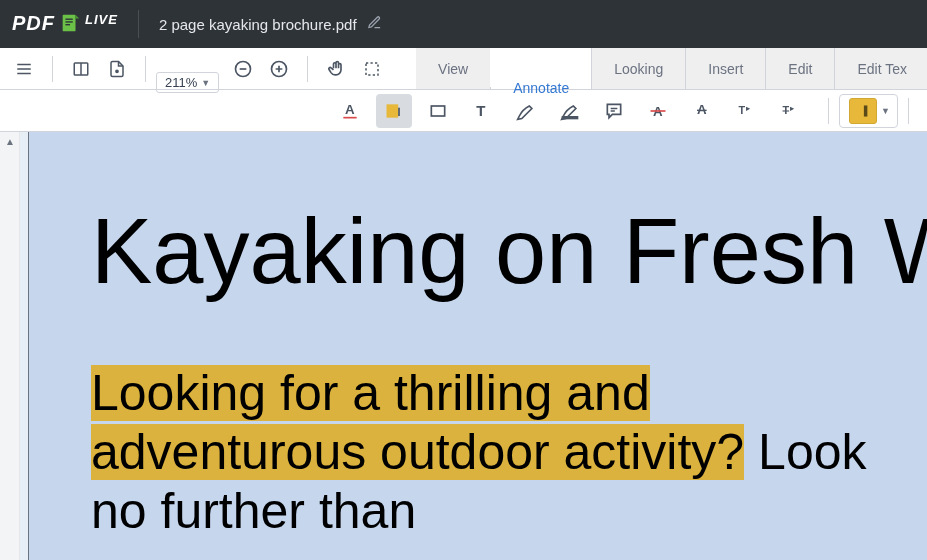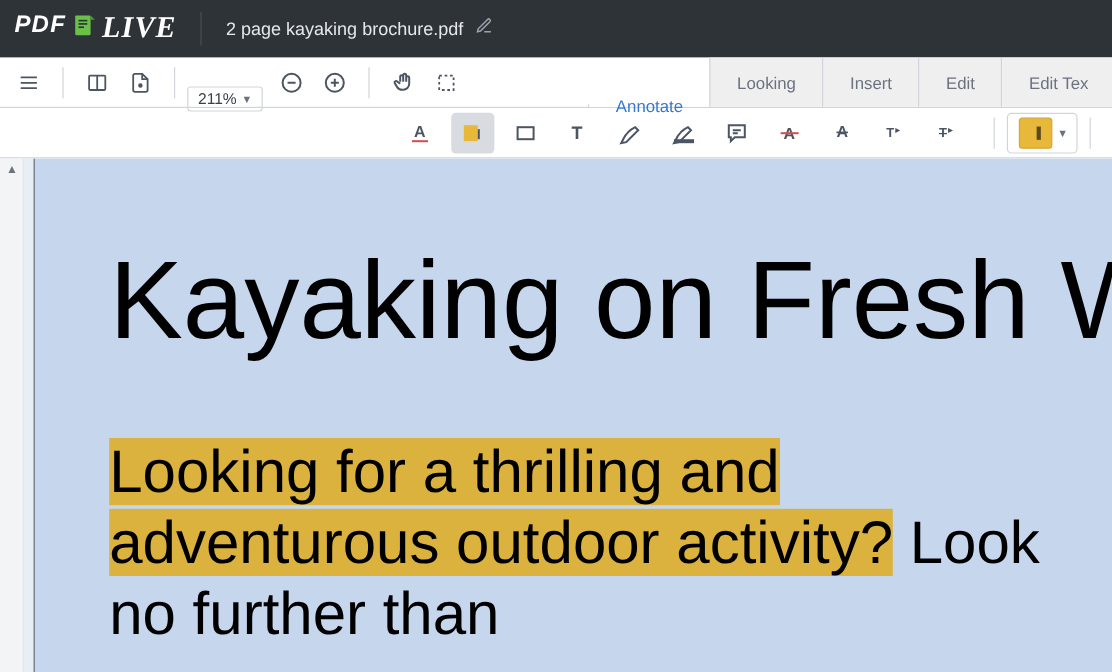--- a/index.html
+++ b/index.html
@@ -2,21 +2,21 @@
 <html><head>
 <meta charset="utf-8">
 <style>
 * { margin: 0; padding: 0; box-sizing: border-box; }
 body { font-family: -apple-system, BlinkMacSystemFont, "Segoe UI", Arial, sans-serif; width: 927px; height: 560px; overflow: hidden; background: #f5f5f5; }
 
 .header { background: #2e3338; height: 48px; display: flex; align-items: center; padding: 0 12px; color: #fff; }
 .logo { display: flex; align-items: flex-start; gap: 2px; }
 .logo-pdf { font-weight: 800; font-style: italic; font-size: 20px; letter-spacing: 1px; }
 .logo-doc { width: 22px; height: 24px; margin: 0 2px; }
-.logo-live { font-weight: 800; font-style: italic; font-size: 25px; letter-spacing: 1px; font-family: Liberation Serif, serif; }
+.logo-live { font-weight: 800; font-style: italic; font-size: 13px; letter-spacing: 1px; }
 .header-sep { width: 1px; height: 28px; background: #4a4f55; margin: 0 20px; }
 .doc-title { font-size: 15px; color: #e5e7eb; }
 .edit-icon { margin-left: 10px; color: #9ca3af; }
 
 .toolbar1 { background: #fff; border-bottom: 1px solid #d1d5db; height: 42px; display: flex; align-items: center; }
 .tool-btn { width: 36px; height: 36px; display: flex; align-items: center; justify-content: center; color: #4b5563; cursor: pointer; border-radius: 3px; }
 .tool-sep { width: 1px; height: 26px; background: #d1d5db; margin: 0 10px; }
 .zoom-box { display: flex; align-items: center; border: 1px solid #d1d5db; border-radius: 3px; padding: 2px 8px; font-size: 13px; color: #374151; margin-right: 6px; margin-top: 28px; }
 .zoom-chev { font-size: 9px; margin-left: 4px; color: #6b7280; }
 .modes { margin-left: auto; display: flex; align-items: stretch; height: 100%; }
@@ -107,20 +107,21 @@
         <path d="M9 11V6a1.5 1.5 0 013 0v5M12 6V4.5a1.5 1.5 0 013 0V11M15 7a1.5 1.5 0 013 0v6a6 6 0 01-6 6h-1a6 6 0 01-5-2.7l-2.5-4a1.5 1.5 0 012.5-1.6L9 13"></path>
       </svg>
   </div>
   <div class="tool-btn">
     <svg width="18" height="18" viewBox="0 0 24 24" fill="none" stroke="currentColor" stroke-width="2" stroke-dasharray="3 3">
         <rect x="4" y="4" width="16" height="16"></rect>
       </svg>
   </div>
 
   <div class="modes">
+    <div class="mode-btn first">View</div>
     <div class="mode-btn active">Annotate</div>
     <div class="mode-btn">Looking</div>
     <div class="mode-btn">Insert</div>
     <div class="mode-btn">Edit</div>
     <div class="mode-btn" style="padding-right:20px;">Edit Tex</div>
   </div>
 </div>
 
 <div class="toolbar2">
   <div class="ann-group">

